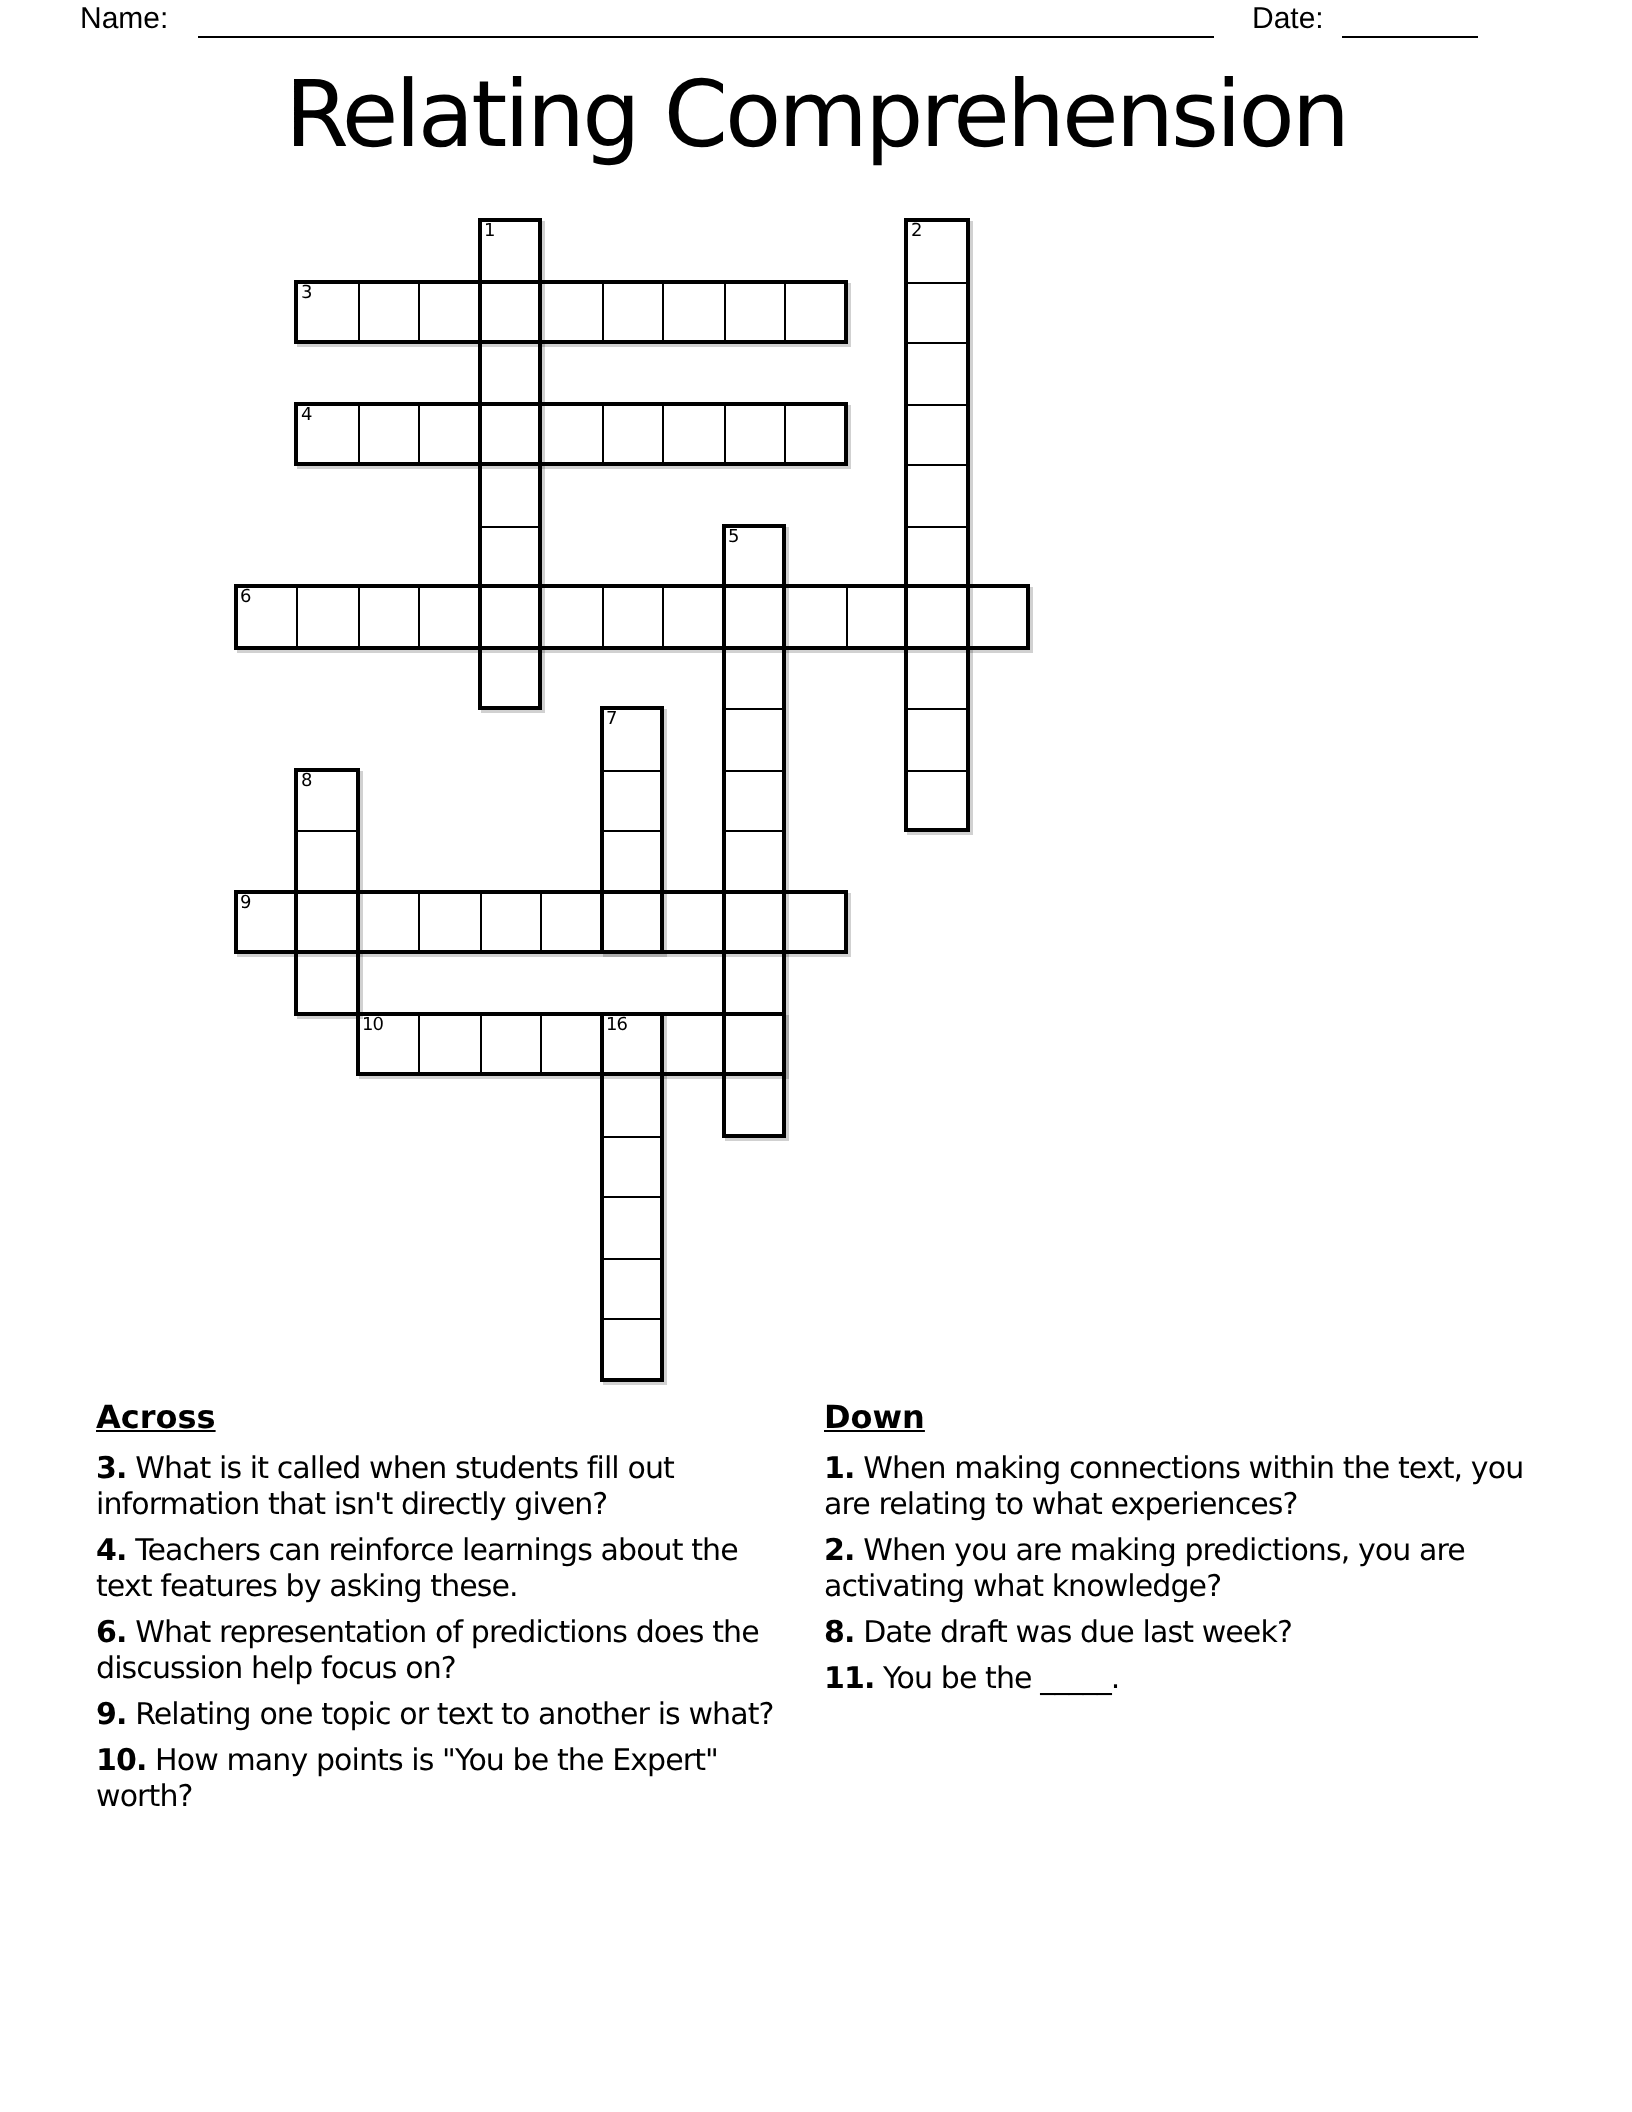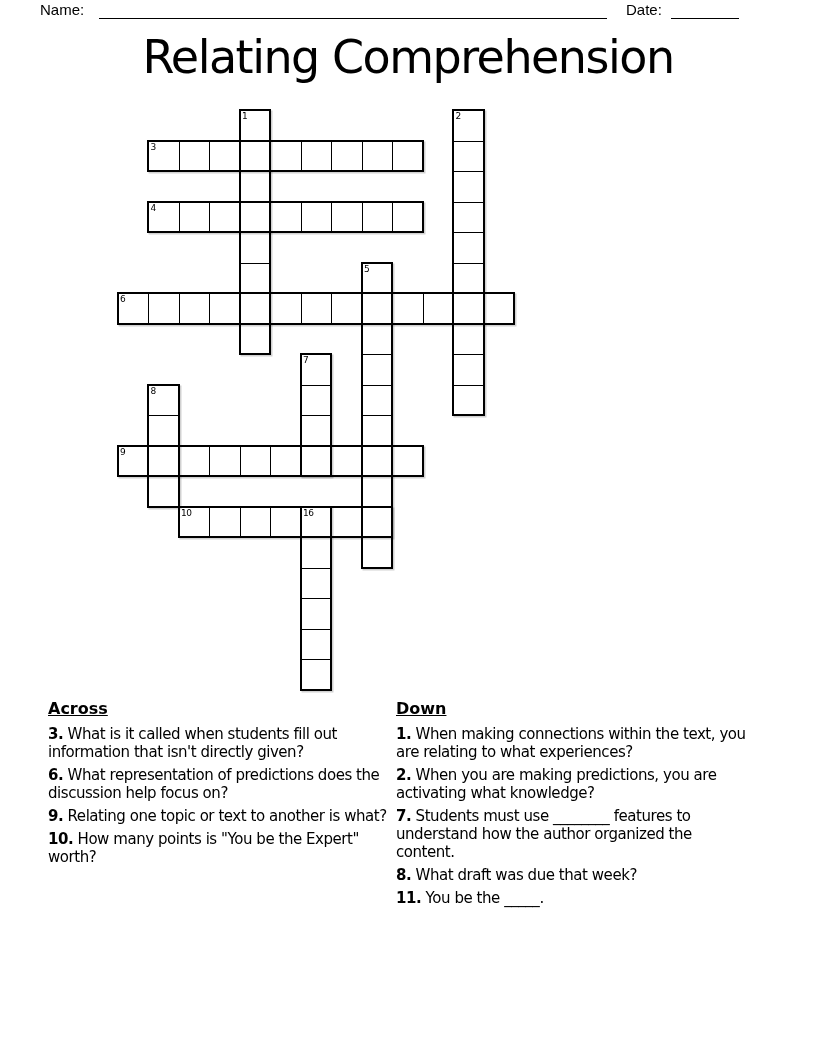--- a/index.html
+++ b/index.html
@@ -31,21 +31,21 @@
     position:absolute;border:2px solid #000;box-sizing:border-box;
     box-shadow:1.5px 1.5px 0 rgba(0,0,0,0.18);
   }
   .cell-number{
     position:absolute;font-family:"DejaVu Sans", sans-serif;
     font-size:9px;line-height:9px;letter-spacing:-0.5px;
   }
   
   .clues{position:absolute;top:699px;}
   .across-col{left:48px;width:340px;}
-  .down-col{left:396px;width:354px;}
+  .down-col{left:412px;width:354px;}
   .clue-heading{
     font-family:"DejaVu Sans", sans-serif;font-size:16px;font-weight:bold;
     text-decoration:underline;line-height:19px;margin-bottom:7px;
   }
   .clue{
     font-family:"DejaVu Sans", sans-serif;font-size:15px;line-height:18px;
     letter-spacing:-0.45px;margin-bottom:5px;
   }
   .clue b{font-weight:bold;}
 </style>
@@ -174,30 +174,30 @@
       <div class="cell-number" style="left: 150.5px; top: 386.5px;">8</div>
       <div class="cell-number" style="left: 120px; top: 447.5px;">9</div>
       <div class="cell-number" style="left: 181px; top: 508.5px;">10</div>
       <div class="cell-number" style="left: 303px; top: 508.5px;">16</div>
     </div>
 
   <div class="clues across-col">
     <div class="clue-heading">Across</div>
     <div id="across-list">
         <div class="clue"><b>3.</b><span> What is it called when students fill out information that isn't directly given?</span></div>
+        <div class="clue"><b>4.</b><span> Teachers can reinforce learnings about the text features by asking these.</span></div>
         <div class="clue"><b>6.</b><span> What representation of predictions does the discussion help focus on?</span></div>
         <div class="clue"><b>9.</b><span> Relating one topic or text to another is what?</span></div>
         <div class="clue"><b>10.</b><span> How many points is "You be the Expert" worth?</span></div>
       </div>
   </div>
 
   <div class="clues down-col">
     <div class="clue-heading">Down</div>
     <div id="down-list">
         <div class="clue"><b>1.</b><span> When making connections within the text, you are relating to what experiences?</span></div>
         <div class="clue"><b>2.</b><span> When you are making predictions, you are activating what knowledge?</span></div>
-        <div class="clue"><b>7.</b><span> Students must use ________ features to understand how the author organized the content.</span></div>
-        <div class="clue"><b>8.</b><span> What draft was due that week?</span></div>
+        <div class="clue"><b>8.</b><span> Date draft was due last week?</span></div>
         <div class="clue"><b>11.</b><span> You be the _____.</span></div>
       </div>
   </div>
 
 </div>
 
 </body></html>

